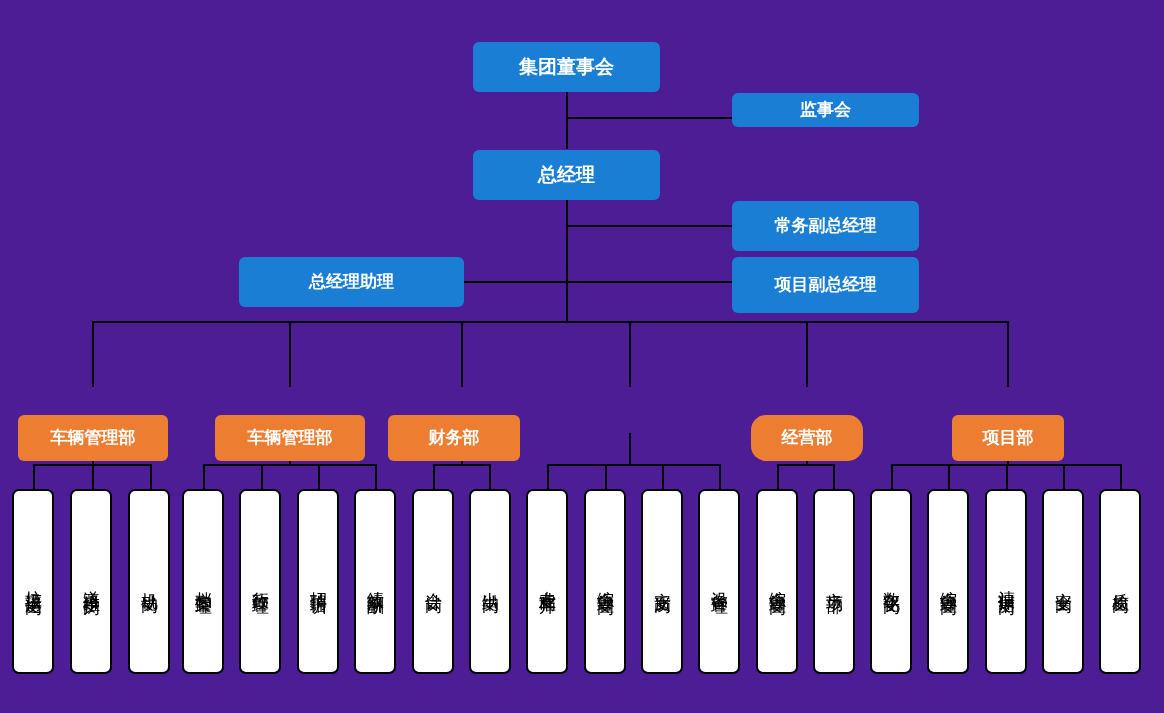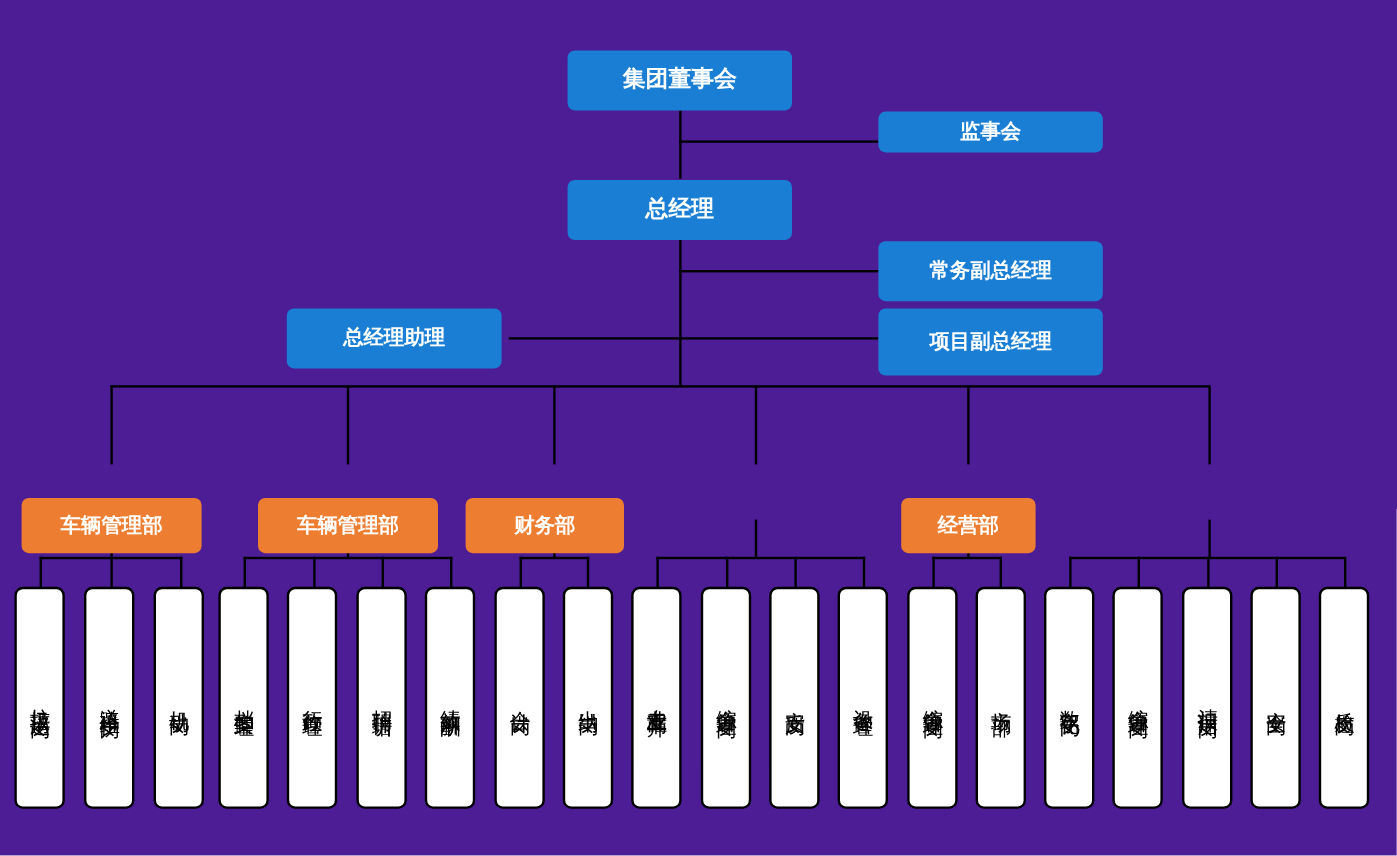--- a/index.html
+++ b/index.html
@@ -125,27 +125,28 @@
   <div class="line" style="left:891px; top:464px; width:2px; height:26px;"></div>
   <div class="line" style="left:948px; top:464px; width:2px; height:26px;"></div>
   <div class="line" style="left:1006px; top:464px; width:2px; height:26px;"></div>
   <div class="line" style="left:1063px; top:464px; width:2px; height:26px;"></div>
   <div class="line" style="left:1120px; top:464px; width:2px; height:26px;"></div>
 
   <div class="node blue lvl1" style="left:473px; top:42px; width:187px; height:50px;">集团董事会</div>
   <div class="node blue lvl2" style="left:732px; top:93px; width:187px; height:34px;">监事会</div>
   <div class="node blue lvl1" style="left:473px; top:150px; width:187px; height:50px;">总经理</div>
   <div class="node blue lvl2" style="left:732px; top:201px; width:187px; height:50px;">常务副总经理</div>
-  <div class="node blue lvl2" style="left:239px; top:257px; width:179px; height:50px;">总经理助理</div>
+  <div class="node blue lvl2" style="left:239px; top:257px; width:225px; height:50px;">总经理助理</div>
   <div class="node blue lvl2" style="left:732px; top:257px; width:187px; height:56px;">项目副总经理</div>
 
   <div class="node orange dept" style="left:18px; top:387px; width:150px; height:46px;">车辆管理部</div>
   <div class="node orange dept" style="left:215px; top:387px; width:150px; height:46px;">车辆管理部</div>
   <div class="node orange dept" style="left:388px; top:387px; width:132px; height:46px;">财务部</div>
-  <div class="node orange dept" style="left:751px; top:387px; width:112px; height:46px;">经营部</div>
+  <div class="node orange dept" style="left:751px; top:387px; width:112px; height:46px;border-radius:15px;">经营部</div>
+  <div class="node orange dept" style="left:952px; top:387px; width:112px; height:46px;">项目部</div>
 
   <div class="leaf" style="left:12px; top:489px; width:42px; height:185px;">
       <span class="vtext">垃圾清运岗</span>
     </div>
   <div class="leaf" style="left:70px; top:489px; width:42px; height:185px;">
       <span class="vtext">道路维护岗</span>
     </div>
   <div class="leaf" style="left:128px; top:489px; width:42px; height:185px;">
       <span class="vtext">机动岗</span>
     </div>

